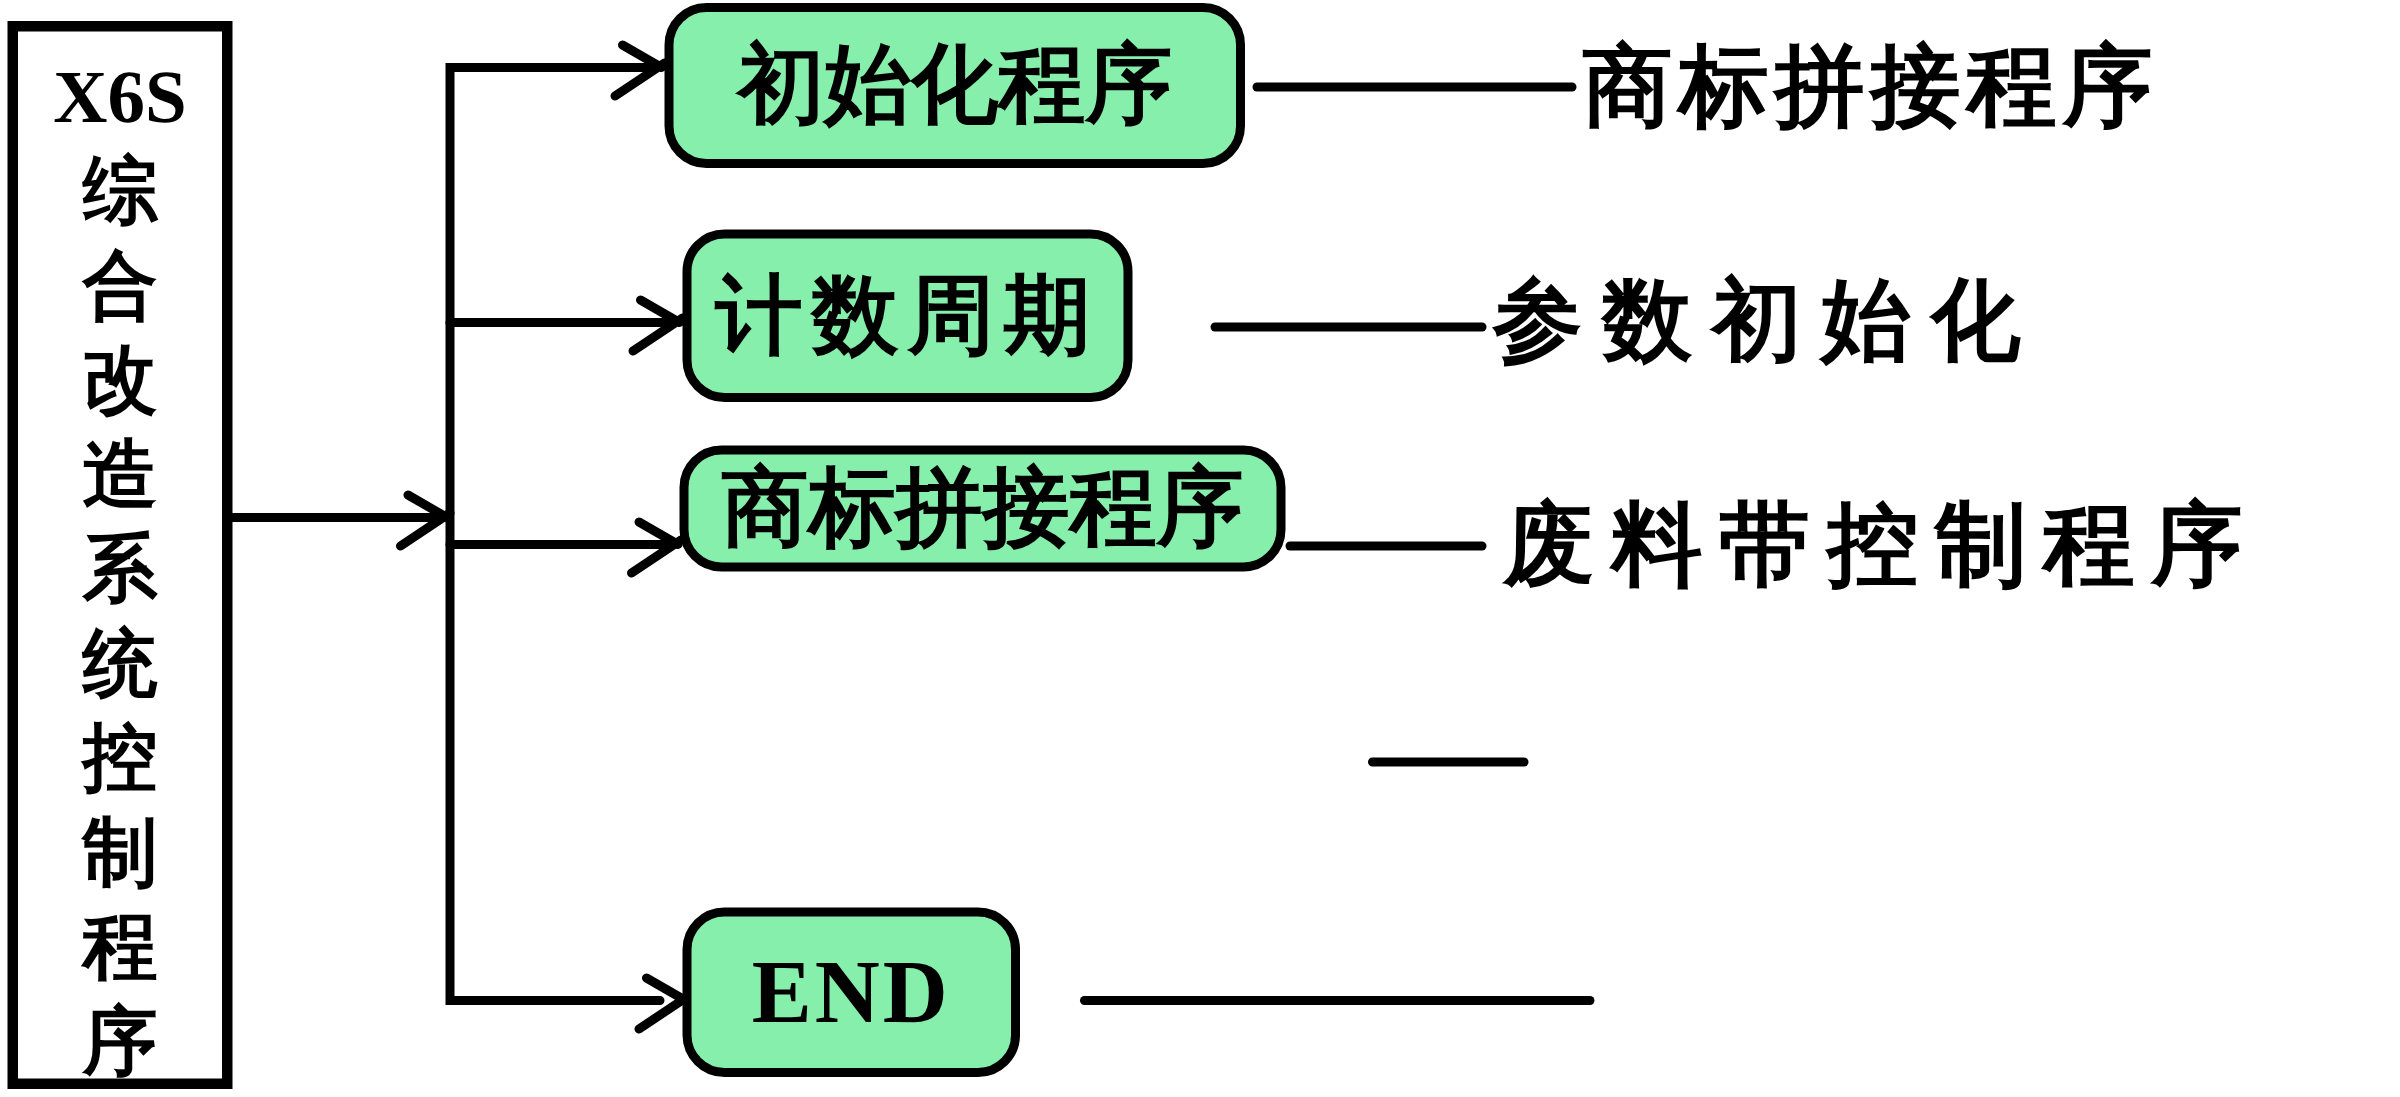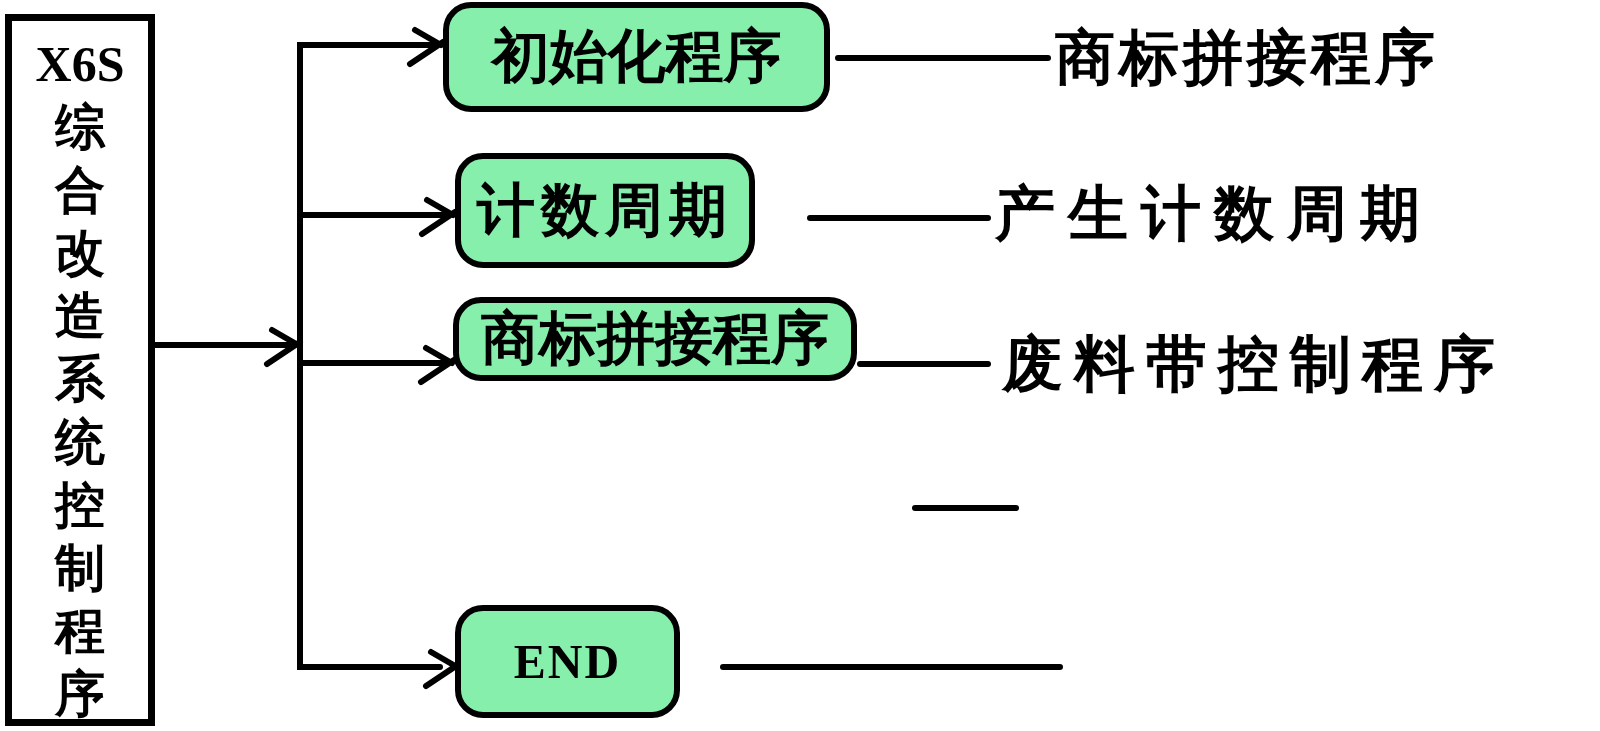--- a/index.html
+++ b/index.html
@@ -51,21 +51,21 @@
     justify-content: center;
     font-size: 58px;
     font-weight: bold;
     white-space: nowrap;
     background: #86efac;
   }
   .node-init   { left: 443px; top: 2px;   width: 387px; height: 110px; }
   .node-count  { left: 455px; top: 153px; width: 300px; height: 115px; letter-spacing: 6px; }
   .node-splice { left: 453px; top: 297px; width: 404px; height: 84px; }
   .node-waste  { left: 443px; top: 454px; width: 450px; height: 109px; font-size: 56px; }
-  .node-end    { left: 455px; top: 605px; width: 225px; height: 113px; font-size: 48px; letter-spacing: 2px; }
+  .node-end    { left: 455px; top: 605px; width: 225px; height: 113px; font-size: 60px; letter-spacing: 2px; }
   
   .desc {
     position: absolute;
     font-size: 60px;
     font-weight: bold;
     line-height: 62px;
     white-space: nowrap;
   }
   .desc-init   { left: 1055px; top: 27px;  letter-spacing: 4px; }
   .desc-count  { left: 995px;  top: 183px; letter-spacing: 13px; }
@@ -116,16 +116,16 @@
     <span>程</span>
     <span>序</span>
   </div>
 
   <div class="node node-init">初始化程序</div>
   <div class="node node-count">计数周期</div>
   <div class="node node-splice">商标拼接程序</div>
   <div class="node node-end">END</div>
 
   <div class="desc desc-init">商标拼接程序</div>
-  <div class="desc desc-count">产生计数周期</div>
+  <div class="desc desc-count">参数初始化</div>
   <div class="desc desc-splice">废料带控制程序</div>
 
 </div>
 
 </body></html>

